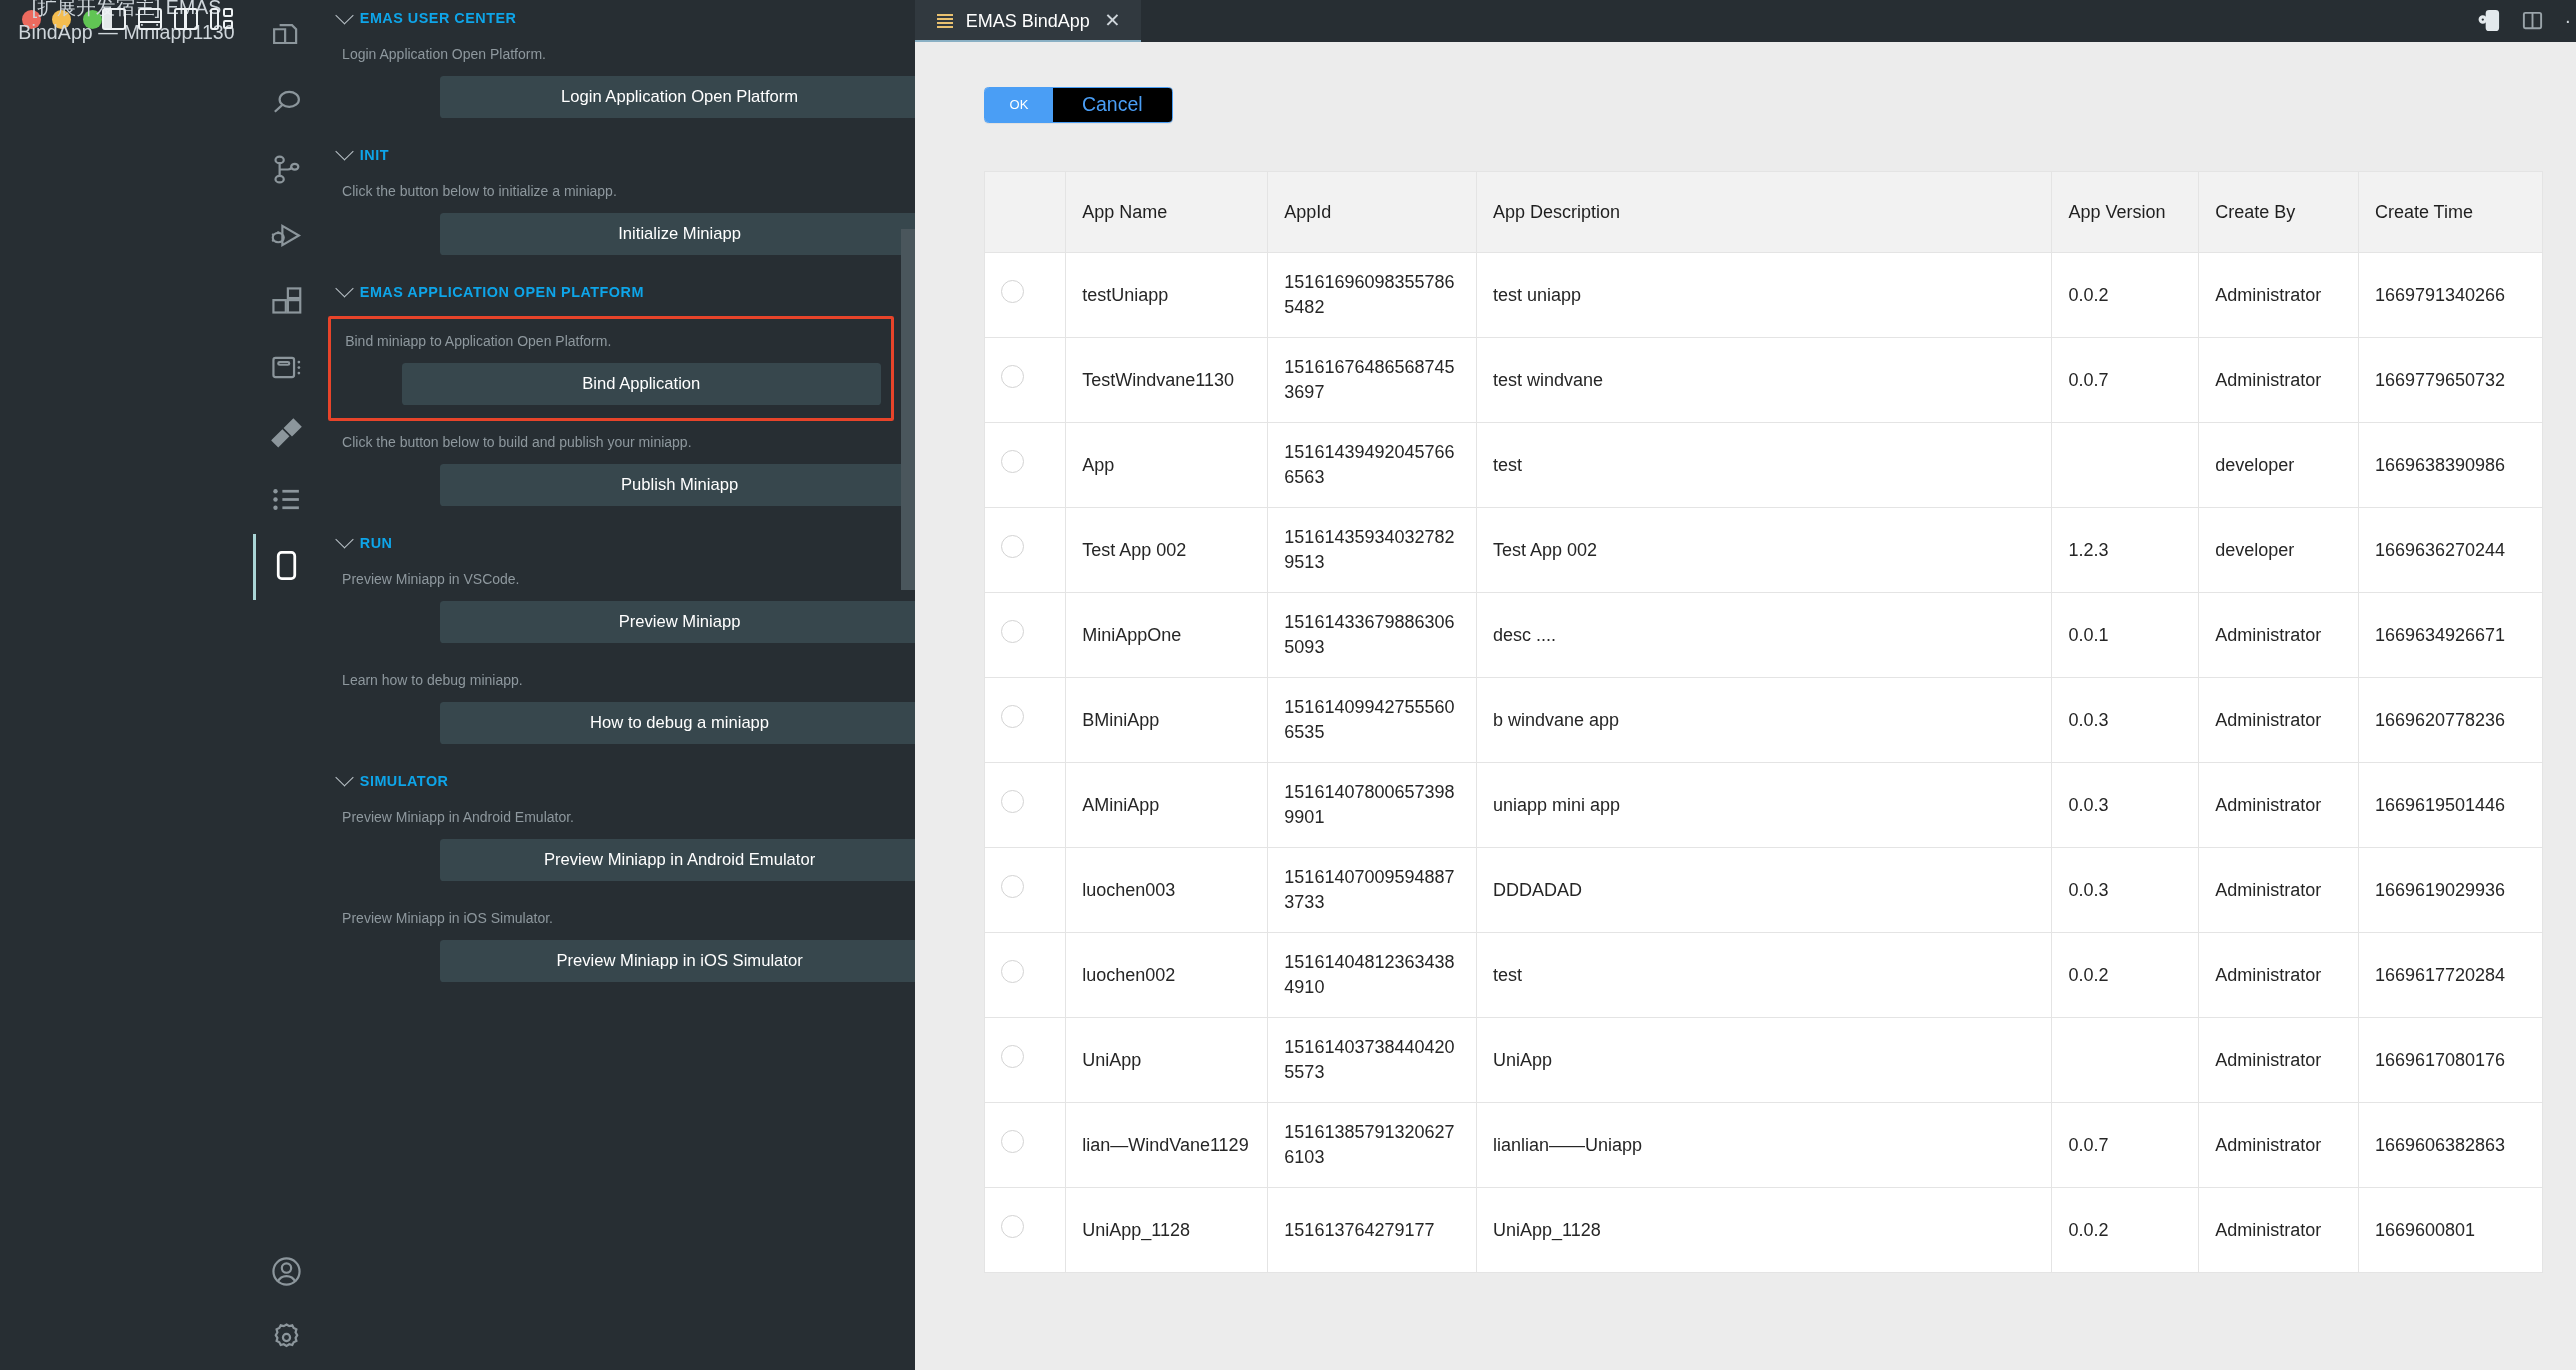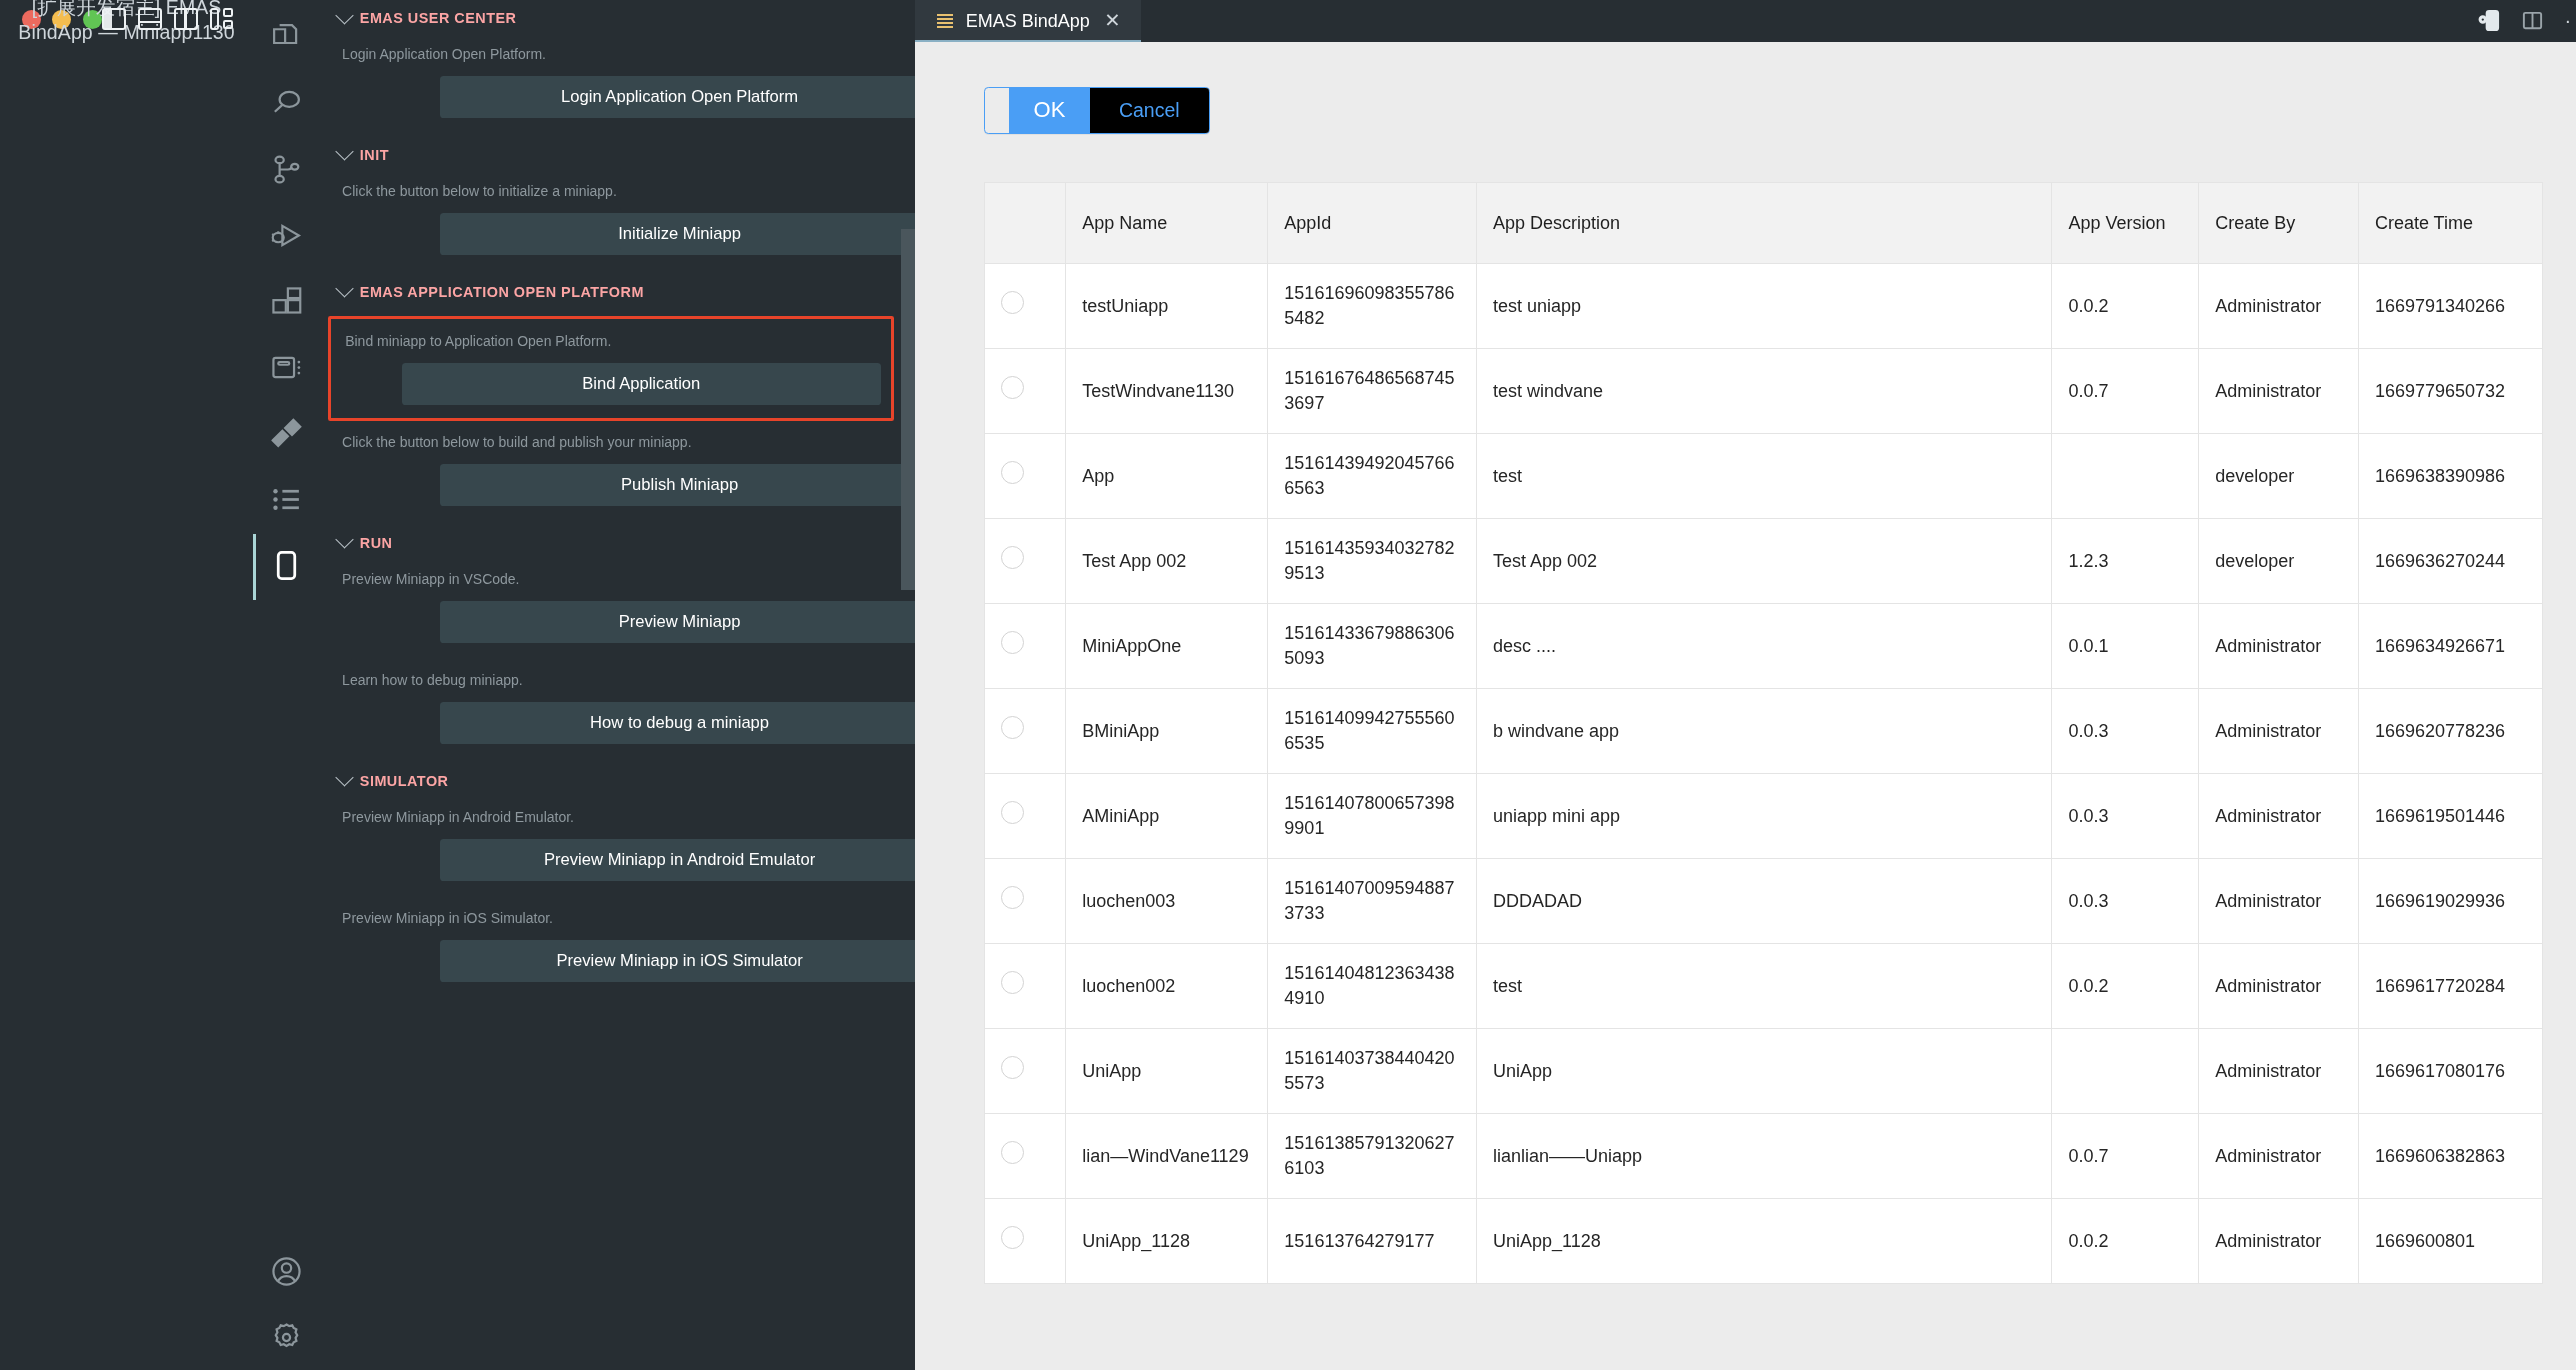--- a/index.html
+++ b/index.html
@@ -69,21 +69,21 @@
   .sb-head {
     height: 43px; display: flex; align-items: center; justify-content: space-between;
     padding: 0 24.5px 0 21.6px;
   }
   .sb-title { color: #e6ebee; font-size: 18px; letter-spacing: 0.2px; }
   .sb-dots { color: #8b959b; font-size: 19px; letter-spacing: 2.2px; line-height: 7.2px; }
   .sb-scroll { flex: 1; position: relative; padding-bottom: 14.4px; }
 
   .section-header {
     display: flex; align-items: center; gap: 8.7px;
-    padding: 10px 0 10px 19px; color: #fca5a5;
+    padding: 10px 0 10px 19px; color: #0ea5e9;
     font-size: 14.4px; font-weight: bold; letter-spacing: 0.5px;
   }
   .chev { width: 13px; height: 13px; border-right: 1.8px solid #b9c2c8; border-bottom: 1.8px solid #b9c2c8; transform: rotate(45deg) translate(-2.2px,-2.2px); }
   .desc { color: #8e989e; font-size: 14px; padding: 10px 21.6px 7.2px 23px; }
   .sb-btn {
     display: block; width: 479px; margin: 7.2px auto 19px 121px;
     background: #37474d; color: #ffffff; border: none; border-radius: 3.6px;
     font-size: 16.6px; font-family: inherit; padding: 10.8px 0; text-align: center; cursor: pointer;
   }
   .highlight-box {
@@ -113,21 +113,21 @@
   .tab-actions svg { width: 23px; height: 23px; stroke: #e3e9ec; fill: none; stroke-width: 2; }
   .ta-dots { color: #cfd6db; font-size: 20px; letter-spacing: 2.9px; line-height: 5.8px; }
 
   
   .panel { flex: 1; background: #ececec; overflow: hidden; position: relative; }
   .panel-inner { padding: 45px 69px 0 69px; }
 
   .btn-group { display: inline-flex; border: 0.7px solid #4a9ef5; border-radius: 4.3px; overflow: hidden; box-shadow: 0 0.7px 0.7px rgba(0,0,0,.05); }
   .btn-ok {
     background: #4a9ef5; color: #ffffff; border: none;
-    font-size: 22px; font-family: inherit; padding: 9.4px 24.5px; cursor: pointer; margin-left: 24px;
+    font-size: 13px; font-family: inherit; padding: 9.4px 24.5px; cursor: pointer;
   }
   .btn-cancel {
     background: #000000; color: #4a9ef5; border: none;
     font-size: 19.5px; font-family: inherit; padding: 2px 29px; cursor: pointer;
   }
 
   table.apps {
     margin-top: 48px; border-collapse: collapse; background: #ffffff;
     width: 1559px; table-layout: fixed;
   }

